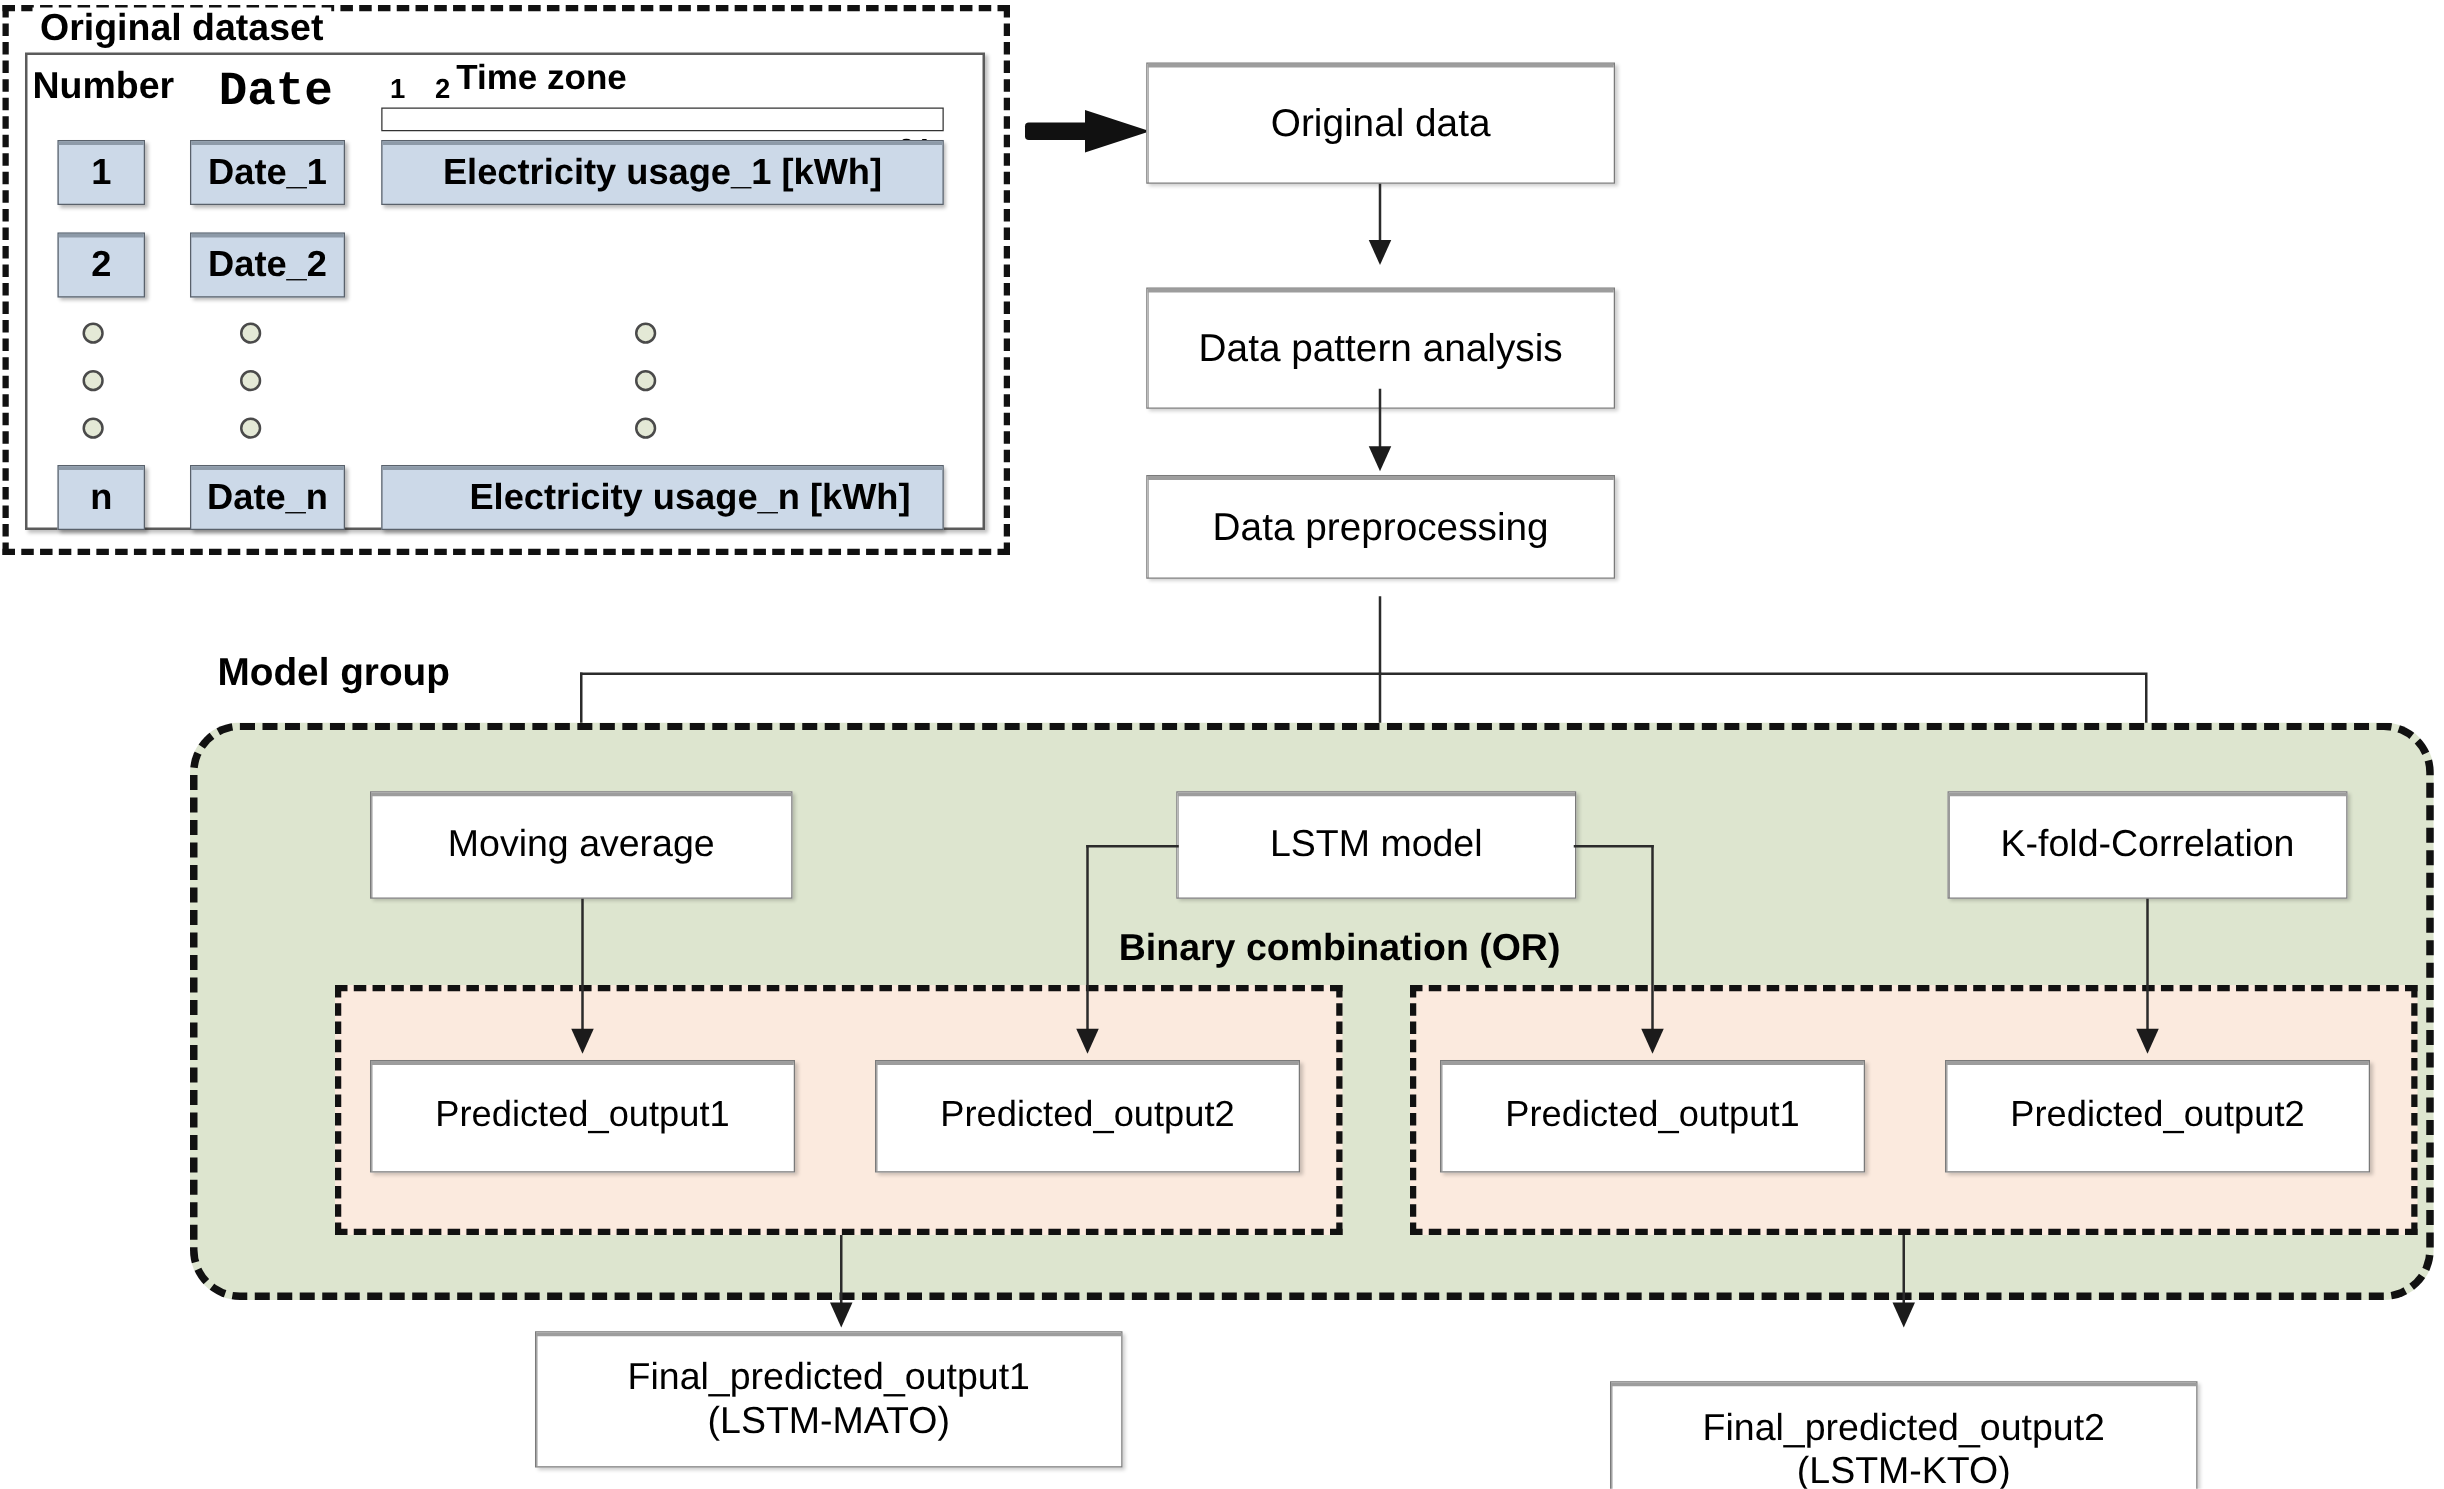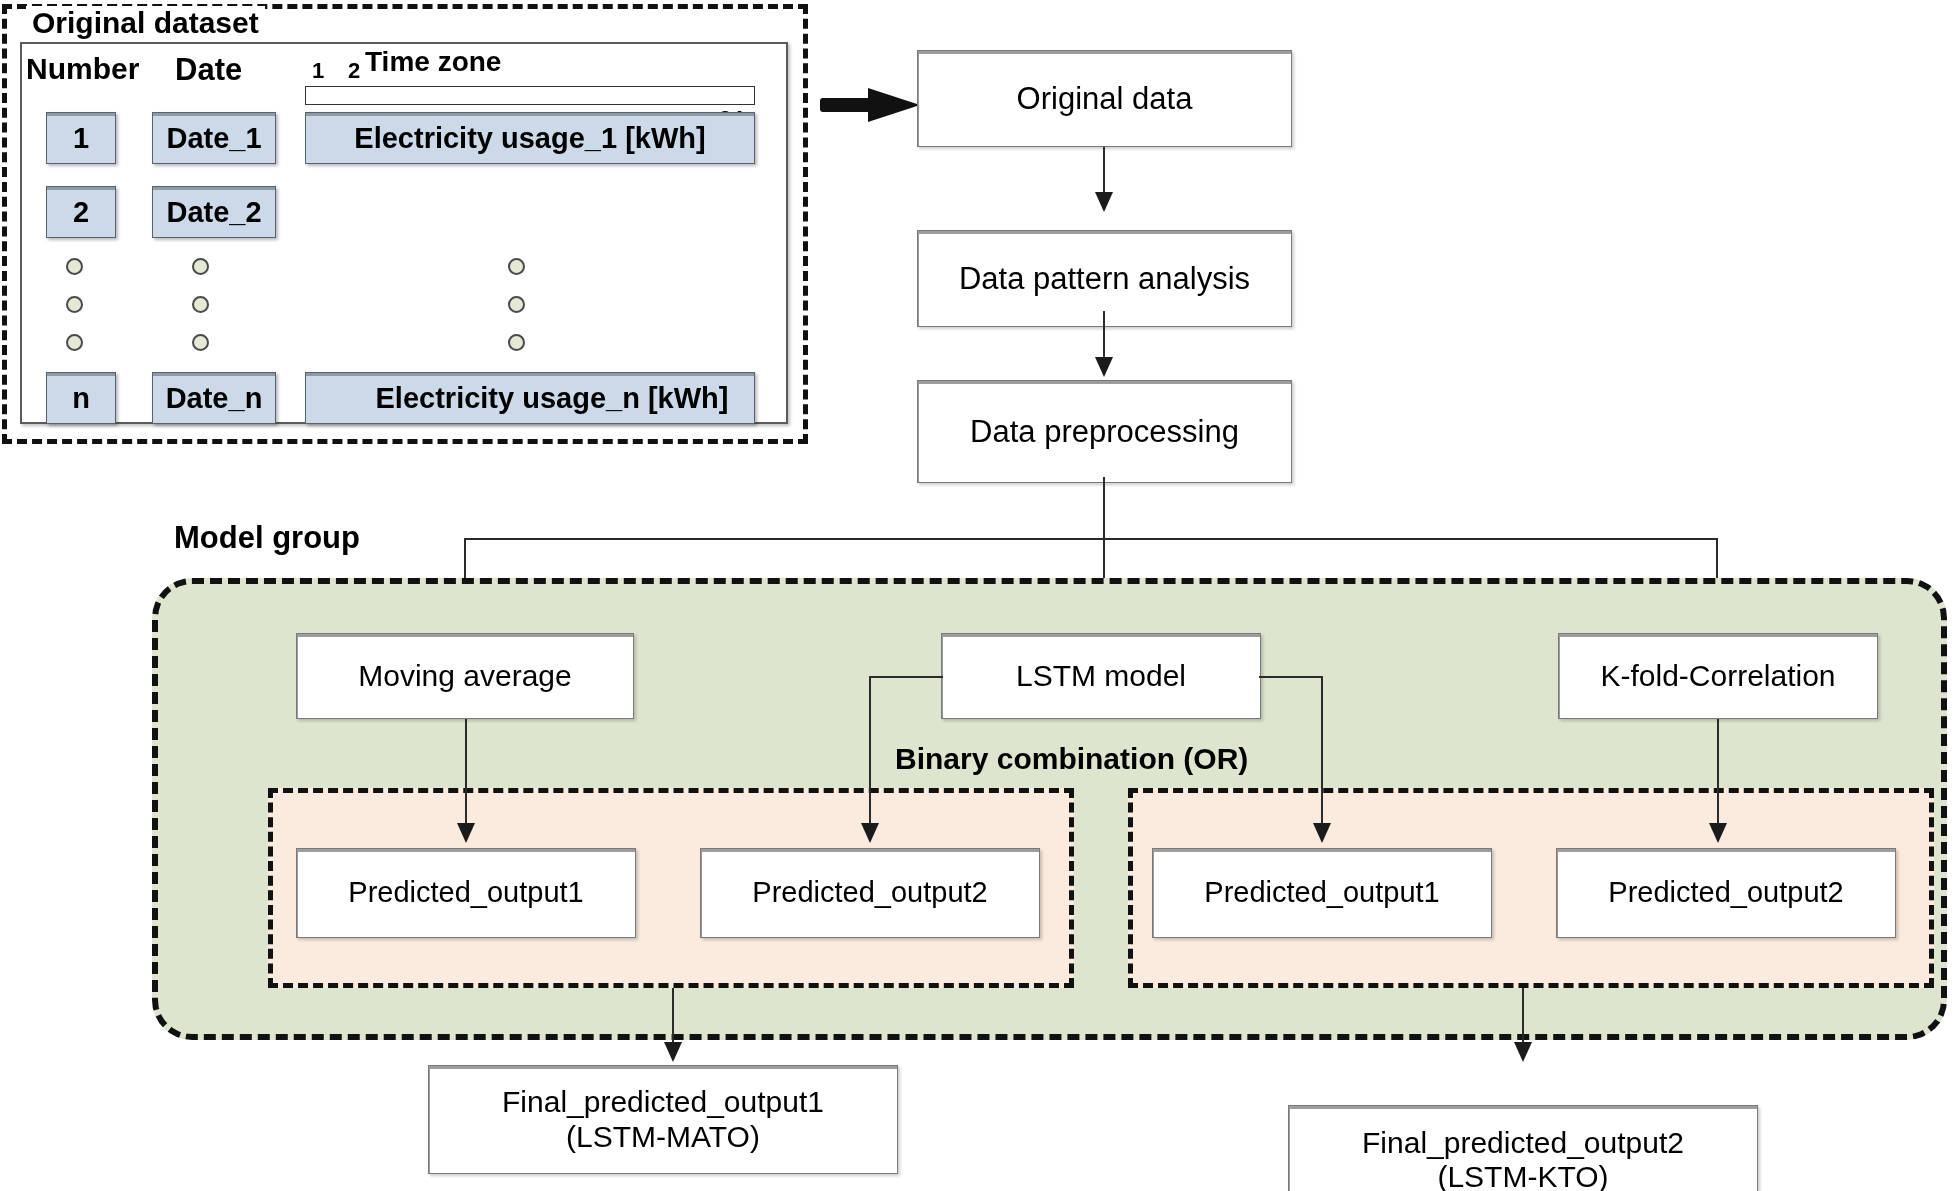--- a/index.html
+++ b/index.html
@@ -50,21 +50,21 @@
 <div id="stage">
 
   <div class="abs dash-frame" style="left:2px;top:4px;width:806px;height:440px;"></div>
 
   <div class="abs hdr nowrap" style="left:26px;top:6px;font-size:30px;background:#fff;padding:0 6px;">Original dataset</div>
 
   <div class="abs" style="left:20px;top:42px;width:768px;height:382px;background:#fff;
               border:2px solid #5b5b5b;box-shadow:2px 2px 3px rgba(0,0,0,.25);"></div>
 
   <div class="abs hdr nowrap" style="left:26px;top:52px;font-size:30px;">Number</div>
-  <div class="abs hdr nowrap" style="left:175px;top:52px;font-size:31px;">Date</div>
+  <div class="abs hdr nowrap" style="left:175px;top:52px;font-size:38px;font-family:Liberation Mono, monospace;">Date</div>
   <div class="abs hdr nowrap" style="left:365px;top:46px;font-size:28px;">Time zone</div>
 
   <div class="abs hdr" style="left:312px;top:58px;font-size:22px;">1</div>
   <div class="abs hdr" style="left:348px;top:58px;font-size:22px;">2</div>
   <div class="abs hdr" style="left:719px;top:58px;font-size:22px;margin-top:48px;">24</div>
 
   <div class="abs white-strip" style="left:305px;top:86px;width:450px;height:19px;"></div>
 
   <div class="abs tcell" style="left:46px;top:112px;width:70px;height:52px;font-size:29px;">
     <span>1</span>
@@ -113,21 +113,21 @@
   </div>
 
   <div class="abs pbox" style="left:917px;top:50px;width:375px;height:97px;font-size:31px;">
     <span>Original data</span>
   </div>
 
   <div class="abs pbox" style="left:917px;top:230px;width:375px;height:97px;font-size:31px;">
     <span>Data pattern analysis</span>
   </div>
 
-  <div class="abs pbox" style="left:917px;top:380px;width:375px;height:103px;font-size:31px;">
+  <div class="abs pbox" style="left:917px;top:380px;width:375px;height:83px;font-size:31px;">
     <span>Data preprocessing</span>
   </div>
 
   <div class="abs vline" style="left:1103px;top:147px;height:48px;"></div>
   <div class="abs arrowhead" style="left:1095px;top:192px;"></div>
 
   <div class="abs vline" style="left:1103px;top:311px;height:48px;"></div>
   <div class="abs arrowhead" style="left:1095px;top:357px;"></div>
 
   <div class="abs vline" style="left:1103px;top:477px;height:62px;"></div>

